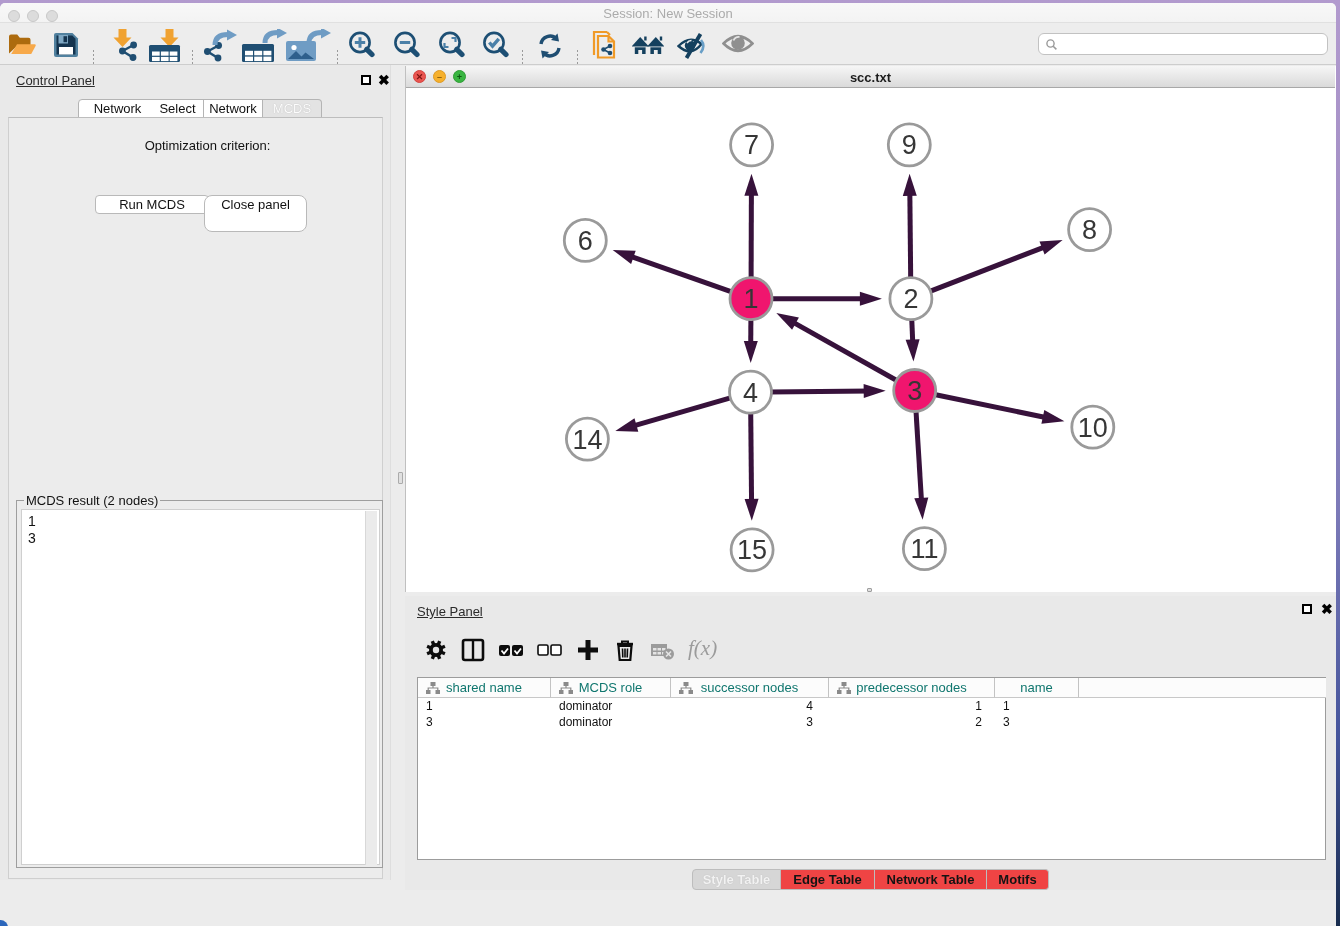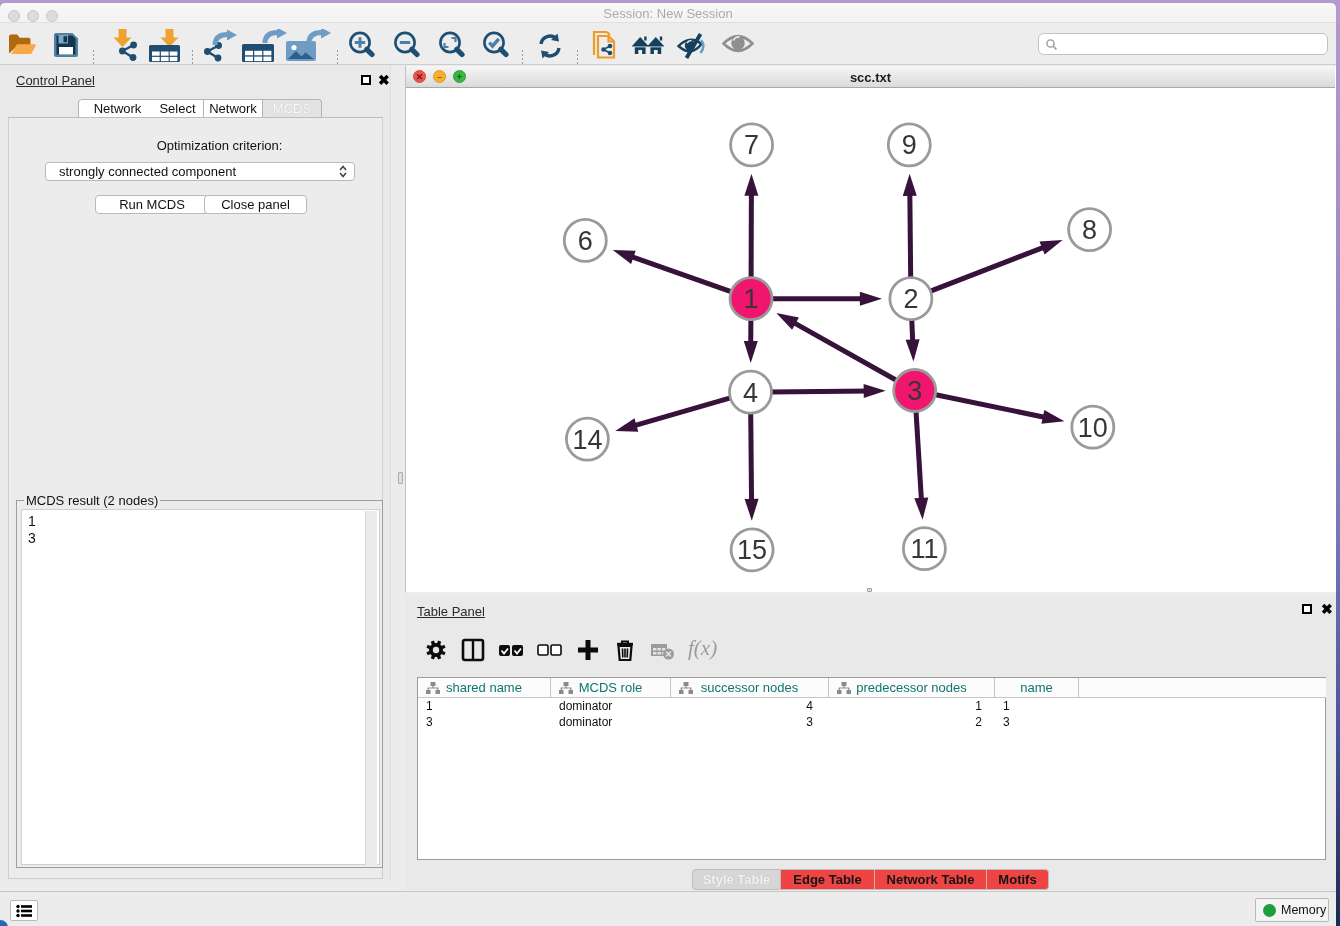--- a/index.html
+++ b/index.html
@@ -214,30 +214,23 @@
 </div>
   <div class="cpanel">
     <div class="phead abs" style="left:16px;top:8px;">Control Panel</div>
     <div class="sqico" style="left:361px;top:10px;"></div>
     <div class="xico" style="left:378px;top:10px;">✖</div>
     <div class="tab" style="left:78px;width:79px;border-radius:4px 0 0 0;">Network</div>
     <div class="tab" style="left:152px;width:52px;border-left:none;">Select</div>
     <div class="tab" style="left:204px;width:59px;border-left:none;">Network</div>
     <div class="tab" style="left:263px;width:59px;border-left:none;border-radius:0 4px 0 0;background:#e3e3e3;color:#fdfdfd;text-shadow:0 0 1px #aaa;">MCDS</div>
     <div class="cpcontent">
-      <div class="abs" style="left:24px;top:20px;width:373px;text-align:center;font-size:13px;color:#111;">Optimization criterion:</div>
-      <div class="abs" style="left:36px;top:44px;width:310px;height:19px;background:#fff;border:1px solid #b9b9b9;border-radius:4px;font-size:13px;color:#111;line-height:17px;">
-        <span style="padding-left:13px;">strongly connected component</span>
-        <svg width="10" height="13" style="position:absolute;right:6px;top:2px;" viewBox="0 0 10 13">
-            <path d="M2 5 L5 1.5 L8 5" fill="none" stroke="#444" stroke-width="1.6"></path>
-            <path d="M2 8 L5 11.5 L8 8" fill="none" stroke="#444" stroke-width="1.6"></path>
-          </svg>
-      </div>
+      <div class="abs" style="left:12px;top:20px;width:373px;text-align:center;font-size:13px;color:#111;">Optimization criterion:</div>
       <div class="btn" style="left:86px;top:77px;width:114px;height:19px;line-height:18px;">Run MCDS</div>
-      <div class="btn" style="left:195px;top:77px;width:103px;height:19px;line-height:18px;">Close panel</div>
+      <div class="btn" style="left:195px;top:77px;width:103px;height:37px;line-height:18px;border-radius:8px;">Close panel</div>
       <div class="fieldset">
         <div class="legend">MCDS result (2 nodes)</div>
         <div class="resultbox">
             <div style="padding:3px 0 0 6px;line-height:16.5px;">1<br>3</div>
             <div class="scrolltrack"></div>
           </div>
       </div>
     </div>
   </div>
   <div class="netframe">
@@ -294,21 +287,21 @@
 <text x="504.9" y="220.2" font-size="27" fill="#363636" text-anchor="middle">2</text>
 <text x="344.5" y="313.6" font-size="27" fill="#363636" text-anchor="middle">4</text>
 <text x="508.7" y="312.0" font-size="27" fill="#363636" text-anchor="middle">3</text>
 <text x="181.4" y="360.6" font-size="27" fill="#363636" text-anchor="middle">14</text>
 <text x="686.8" y="348.7" font-size="27" fill="#363636" text-anchor="middle">10</text>
 <text x="346.1" y="471.3" font-size="27" fill="#363636" text-anchor="middle">15</text>
 <text x="518.4" y="470.2" font-size="27" fill="#363636" text-anchor="middle">11</text>
 </svg>
   </div>
   <div class="tpanel">
-    <div class="phead abs" style="left:12px;top:8px;">Table Panel</div>
+    <div class="phead abs" style="left:12px;top:8px;">Style Panel</div>
     <div class="sqico" style="left:897px;top:8px;"></div>
     <div class="xico" style="left:916px;top:8px;">✖</div>
     <div class="ttool" id="ttool">
 <svg style="position:absolute;left:6px;top:9px" width="26" height="26" viewBox="0 0 26 26">
           <g fill="#0c0c0c">
             <circle cx="13" cy="13" r="7"></circle>
             <g stroke="#0c0c0c" stroke-width="3.4">
               <line x1="18.5" y1="15.3" x2="21.9" y2="16.7"></line>
               <line x1="15.3" y1="18.5" x2="16.7" y2="21.9"></line>
               <line x1="10.7" y1="18.5" x2="9.3" y2="21.9"></line>
@@ -426,33 +419,16 @@
 <div class="tcell" style="left:141px;top:36px;">dominator</div>
 <div class="tcell" style="left:253px;top:36px;width:142px;text-align:right;">3</div>
 <div class="tcell" style="left:411px;top:36px;width:153px;text-align:right;">2</div>
 <div class="tcell" style="left:585px;top:36px;">3</div>
 </div>
     <div class="btab" style="left:287px;width:89px;border-radius:4px 0 0 4px;background:#d6d6d6;color:#f2f2f2;text-shadow:0 0 1px #b0b0b0;">Style Table</div>
     <div class="btab" style="left:376px;width:94px;border-left:none;">Edge Table</div>
     <div class="btab" style="left:470px;width:112px;border-left:none;">Network Table</div>
     <div class="btab" style="left:582px;width:62px;border-left:none;border-radius:0 4px 4px 0;">Motifs</div>
   </div>
-  <div class="statusbar">
-    <div class="btn" style="left:10px;top:8px;width:28px;height:21px;border-radius:2px;">
-      <svg width="16" height="14" viewBox="0 0 16 14" style="margin-top:3px;">
-          <g fill="#000">
-            <circle cx="2" cy="2.5" r="1.7"></circle>
-            <circle cx="2" cy="7" r="1.7"></circle>
-            <circle cx="2" cy="11.5" r="1.7"></circle>
-            <rect x="5" y="1.2" width="11" height="2.6"></rect>
-            <rect x="5" y="5.7" width="11" height="2.6"></rect>
-            <rect x="5" y="10.2" width="11" height="2.6"></rect>
-          </g>
-        </svg>
-    </div>
-    <div class="btn" style="left:1255px;top:6px;width:74px;height:24px;border-radius:2px;background:#f4f4f4;line-height:23px;padding-left:7px;text-align:left;white-space:nowrap;font-size:12.5px;">
-      <span style="display:inline-block;width:13px;height:13px;border-radius:50%;background:#1e9e3e;vertical-align:-2.5px;margin-right:5px;"></span>Memory
-    </div>
-  </div>
 </div>
 <div style="position:absolute;left:-7px;top:920px;width:15px;height:15px;border-radius:50%;background:#2b66bb;"></div>
 <div style="position:absolute;left:398px;top:472px;width:5px;height:12px;background:#e0e0e0;border:1px solid #ababab;border-radius:1px;"></div>
 <div style="position:absolute;left:867px;top:588px;width:5px;height:4px;background:#e0e0e0;border:1px solid #9e9e9e;border-radius:1px;"></div>
 
 </body></html>

